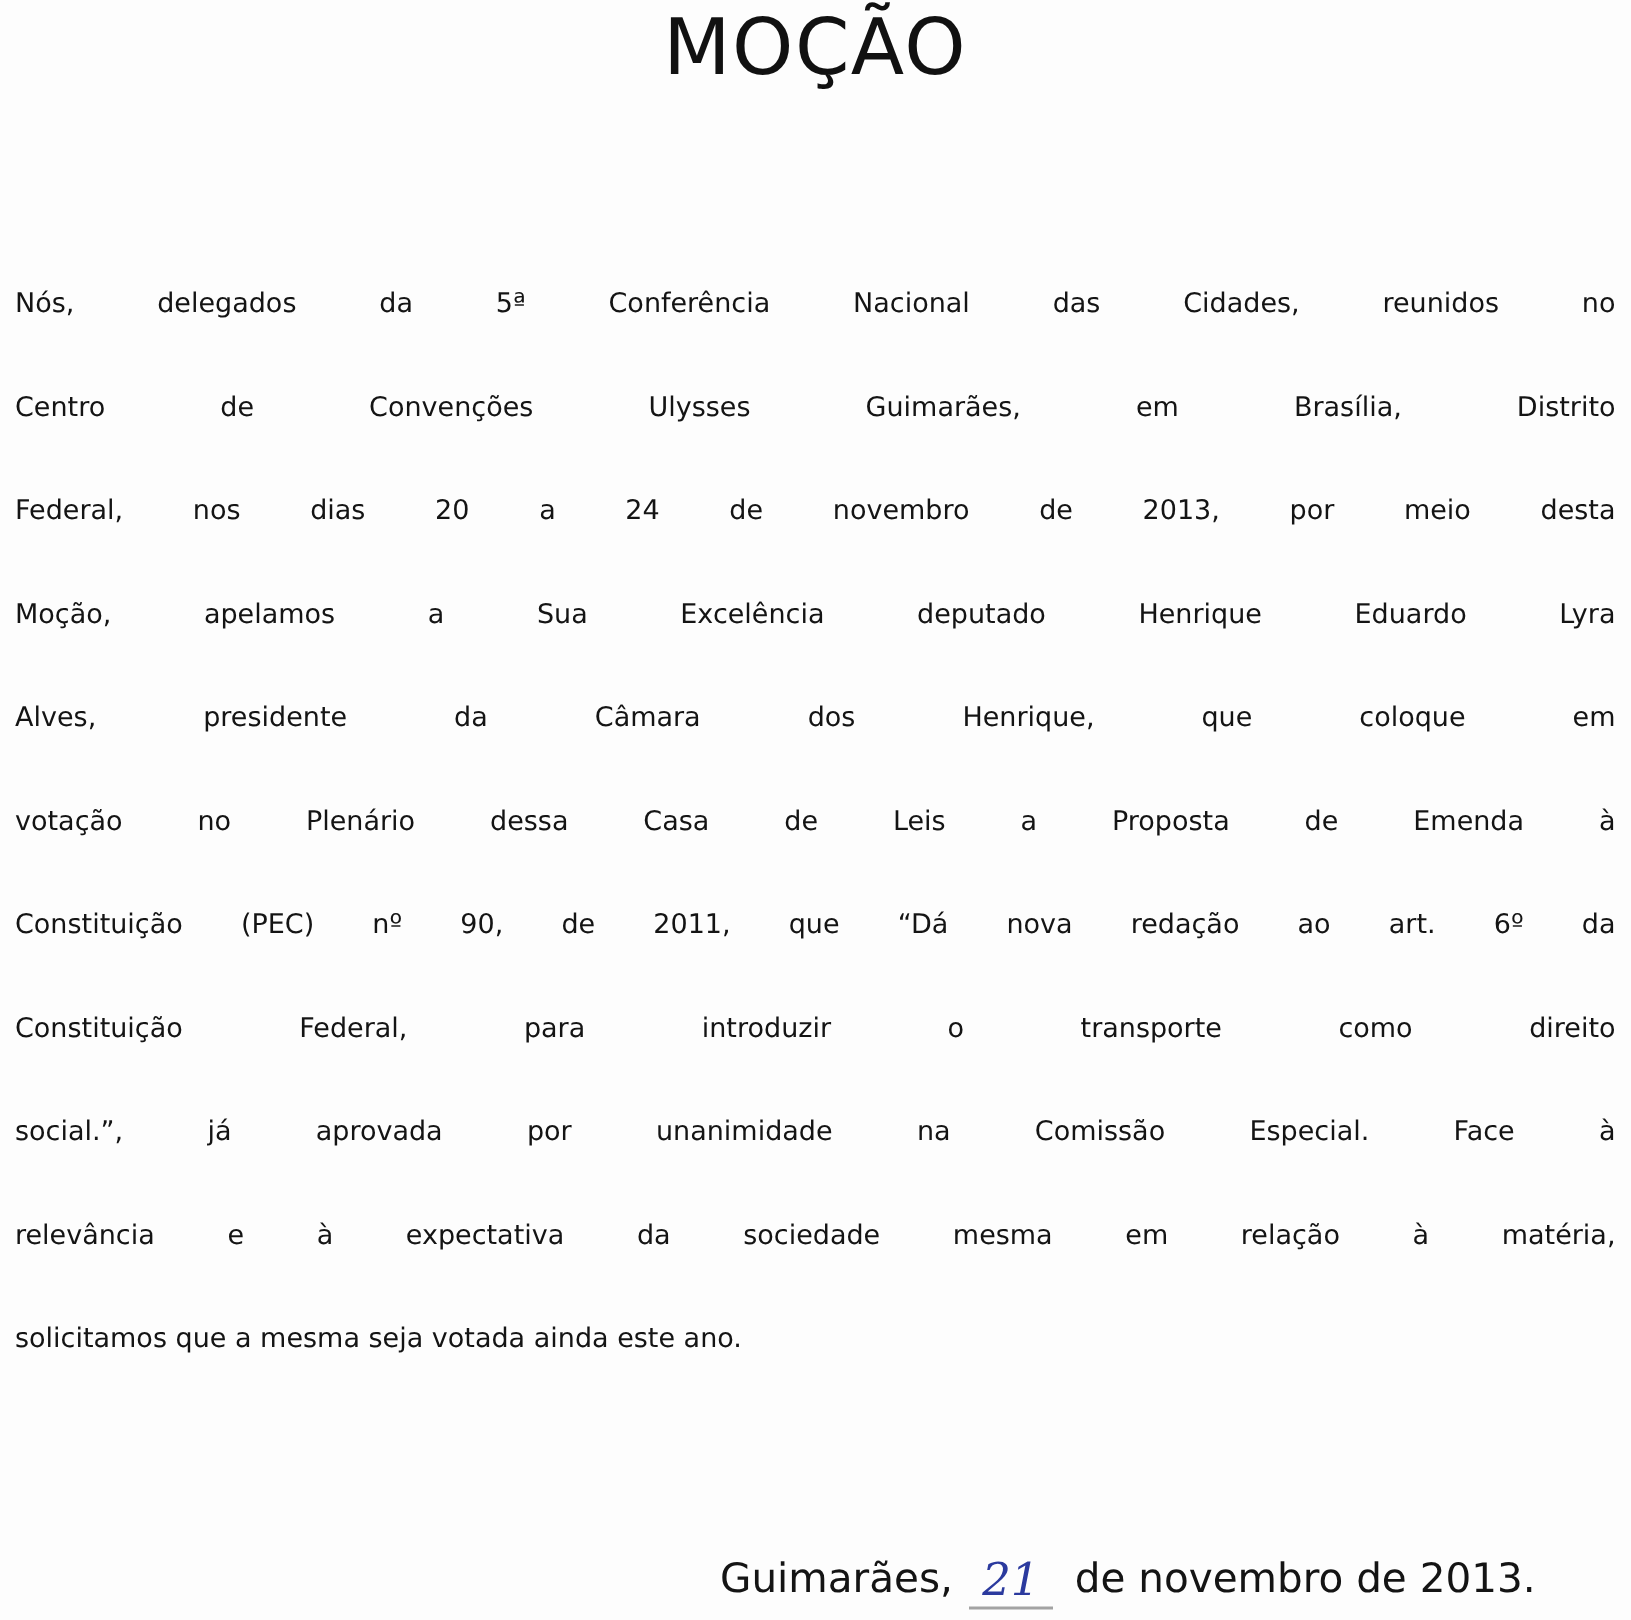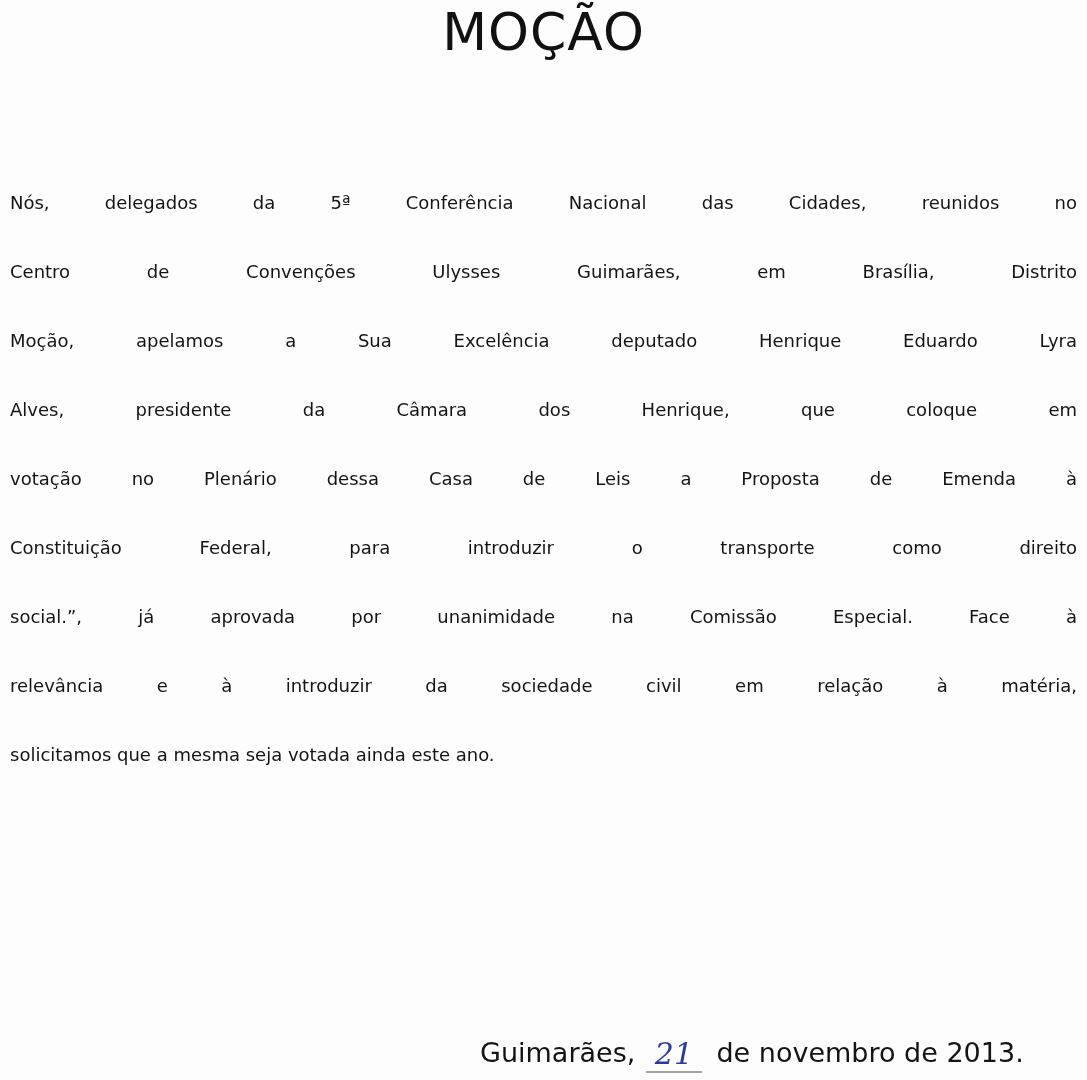--- a/index.html
+++ b/index.html
@@ -67,26 +67,28 @@
   </style>
 </head>
 <body>
 
 <div>
   <div class="title">MOÇÃO</div>
 
   <div class="body-text">
     <div class="line">Nós, delegados da 5ª Conferência Nacional das Cidades, reunidos no</div>
     <div class="line">Centro de Convenções Ulysses Guimarães, em Brasília, Distrito</div>
+    <div class="line">Federal, nos dias 20 a 24 de novembro de 2013, por meio desta</div>
     <div class="line">Moção, apelamos a Sua Excelência deputado Henrique Eduardo Lyra</div>
     <div class="line">Alves, presidente da Câmara dos Henrique, que coloque em</div>
     <div class="line">votação no Plenário dessa Casa de Leis a Proposta de Emenda à</div>
+    <div class="line">Constituição (PEC) nº 90, de 2011, que “Dá nova redação ao art. 6º da</div>
     <div class="line">Constituição Federal, para introduzir o transporte como direito</div>
     <div class="line">social.”, já aprovada por unanimidade na Comissão Especial. Face à</div>
-    <div class="line">relevância e à introduzir da sociedade civil em relação à matéria,</div>
+    <div class="line">relevância e à expectativa da sociedade mesma em relação à matéria,</div>
     <div class="line last">solicitamos que a mesma seja votada ainda este ano.</div>
   </div>
 
   <div class="signature">
     <span>Guimarães,</span>
     <span class="day-blank">21</span>
     <span>de novembro de 2013.</span>
   </div>
 </div>
 

